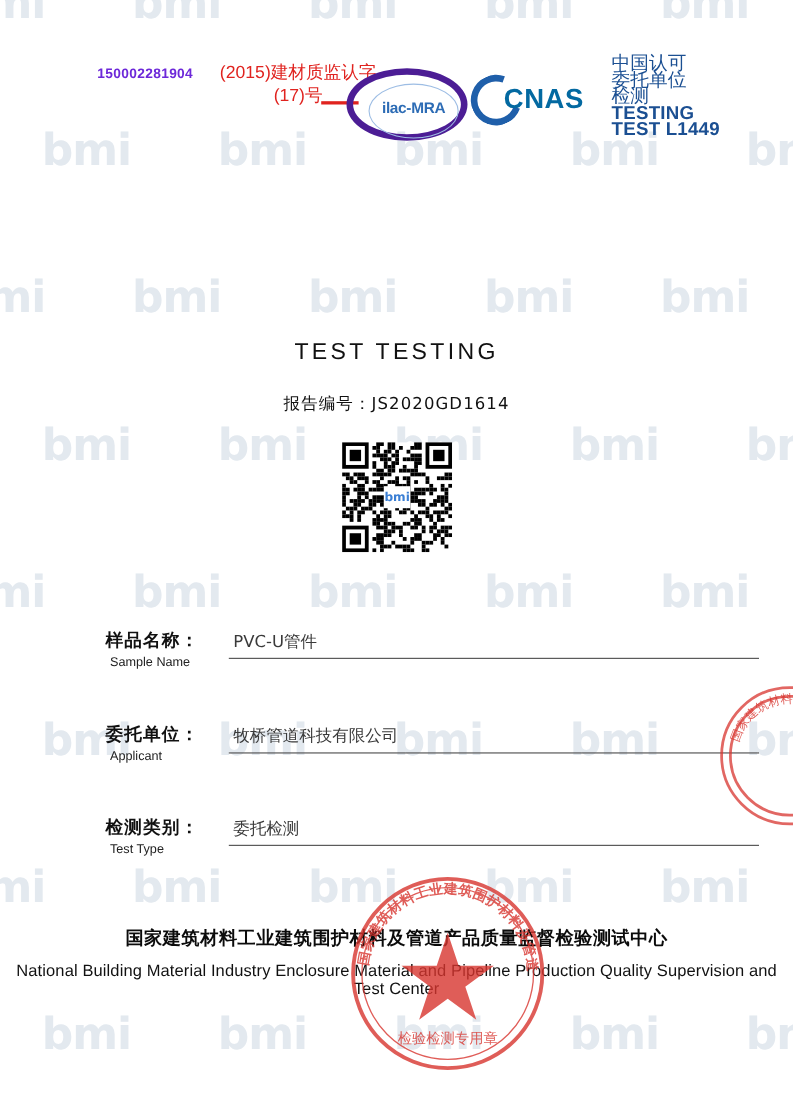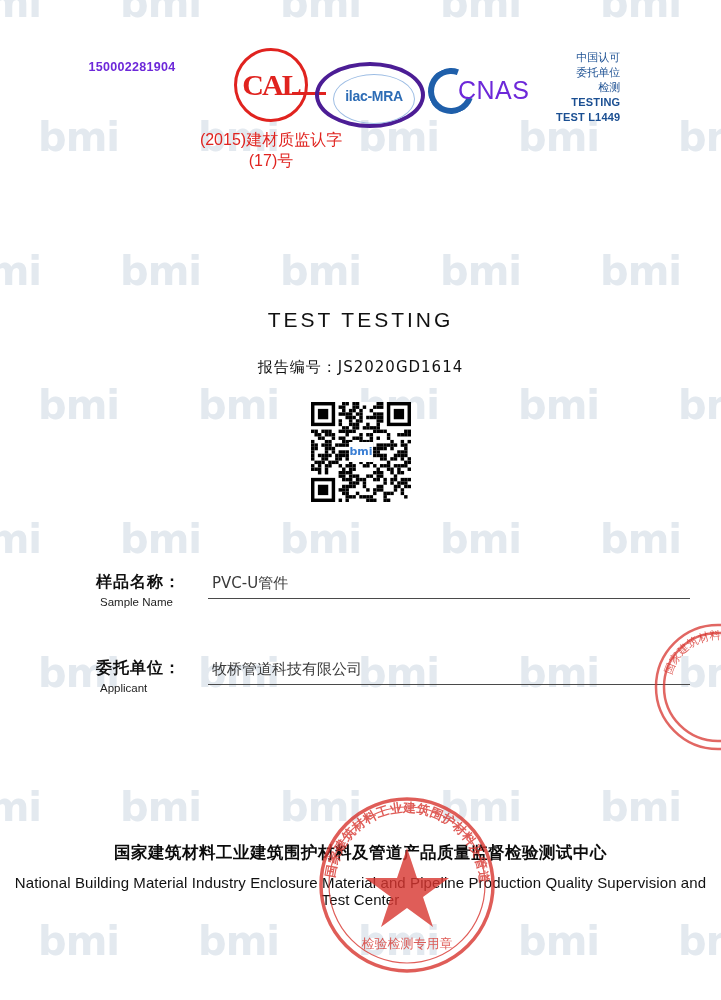--- a/index.html
+++ b/index.html
@@ -129,21 +129,21 @@
   .logo-ilac {
     position: absolute;
     left: 310px;
     top: 16px;
     width: 120px;
     text-align: center;
   }
   .ilac-oval {
     width: 110px;
     height: 66px;
-    border: 4px solid #4c1d95;
+    border: 6px solid #4c1d95;
     border-radius: 50%;
     box-sizing: border-box;
     margin: 0 auto;
     position: relative;
   }
   .ilac-oval:before {
     content: "";
     position: absolute;
     left: 14px;
     top: 8px;
@@ -188,34 +188,34 @@
     box-sizing: border-box;
     border-right-color: transparent;
     transform: rotate(-25deg);
   }
   .cnas-word {
     position: absolute;
     left: 32px;
     top: 12px;
     font-family: "Liberation Sans", sans-serif;
     font-size: 25px;
-    font-weight: 400;
-    color: #6d28d9;
+    font-weight: 700;
+    color: #0369a1;
     letter-spacing: 0.5px;
   }
 
   .cnas-lines {
     position: absolute;
     left: 556px;
     top: 4px;
     font-family: "Liberation Sans", sans-serif;
-    font-size: 11px;
+    font-size: 17px;
     line-height: 15px;
     color: #1b4f92;
-    text-align: right;
+    text-align: left;
   }
   .cnas-lines .en {
     font-weight: 700;
     letter-spacing: 0.2px;
   }
 
   
   .title-cn {
     position: absolute;
     top: 228px;
@@ -414,23 +414,20 @@
 
 <div id="page">
 
   <div class="logos">
 
     <div class="logo-ma">
       <div class="ma-code">150002281904</div>
     </div>
 
     <div class="logo-cal">
-      <div class="cal-circle">
-        <div class="cal-inner">CAL</div>
-      </div>
       <div class="cal-tail"></div>
       <div class="cal-code">(2015)建材质监认字(17)号</div>
     </div>
 
     <div class="logo-ilac">
       <div class="ilac-oval">
         <div class="ilac-text">ilac-MRA</div>
       </div>
     </div>
 
@@ -811,20 +808,26 @@
     <div class="rule"></div>
   </div>
 
   <div class="field" id="field-applicant">
     <div class="lab-cn">委托单位：</div>
     <div class="lab-en">Applicant</div>
     <div class="val">牧桥管道科技有限公司</div>
     <div class="rule"></div>
   </div>
 
+  <div class="field" id="field-testtype">
+    <div class="lab-cn">检测类别：</div>
+    <div class="lab-en">Test Type</div>
+    <div class="val">委托检测</div>
+    <div class="rule"></div>
+  </div>
 
   <div class="footer">
     <div class="footer-cn">国家建筑材料工业建筑围护材料及管道产品质量监督检验测试中心</div>
     <div class="footer-en">National Building Material Industry Enclosure Material and Pipeline Production Quality Supervision and Test Center</div>
   </div>
 
   <svg class="stamp" id="stamp-right" viewBox="0 0 120 150">
     <g opacity="0.75" fill="none" stroke="#d8352f" stroke-width="2.5">
       <circle cx="78" cy="75" r="62"></circle>
       <circle cx="78" cy="75" r="54"></circle>

